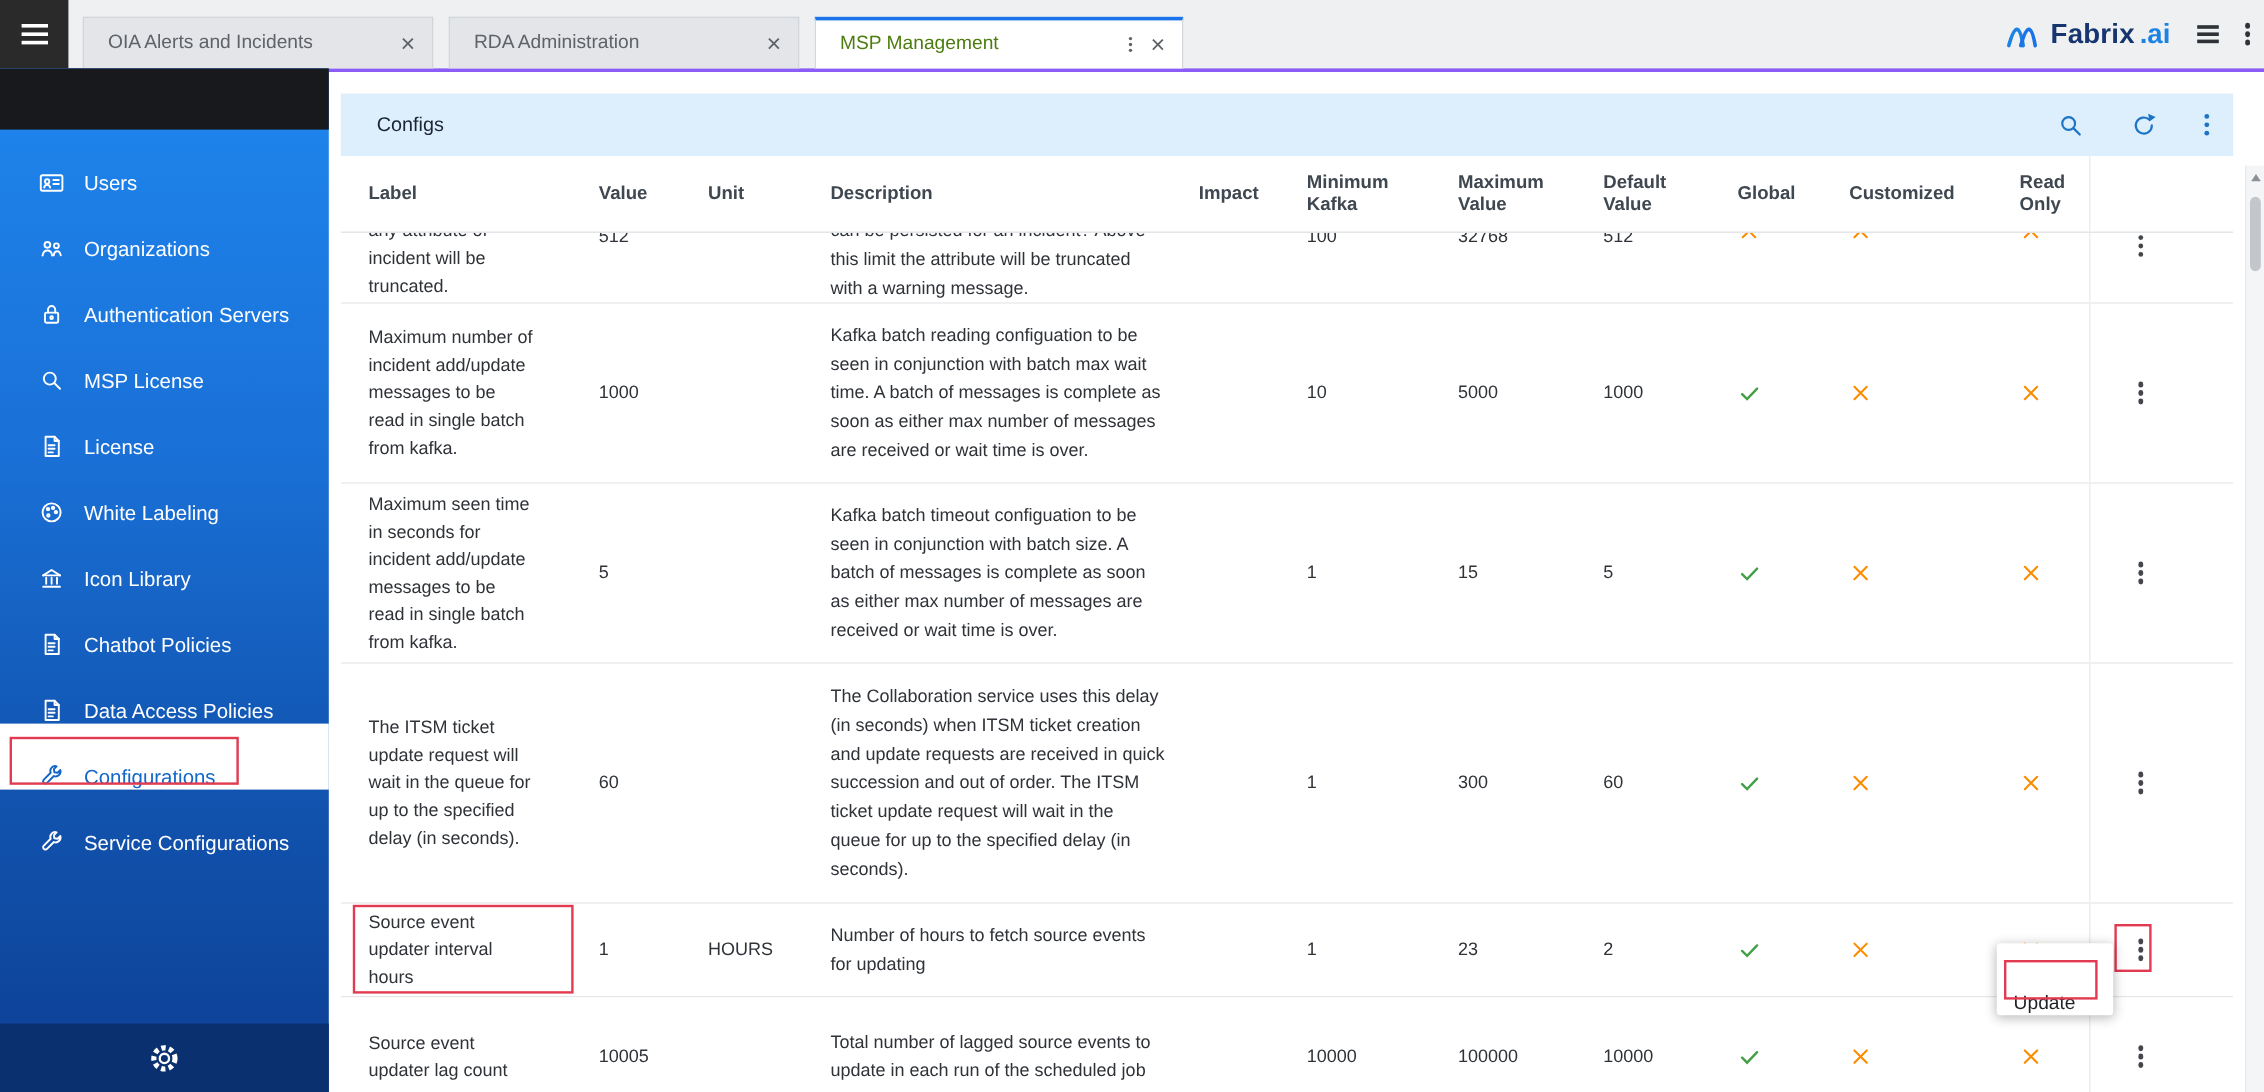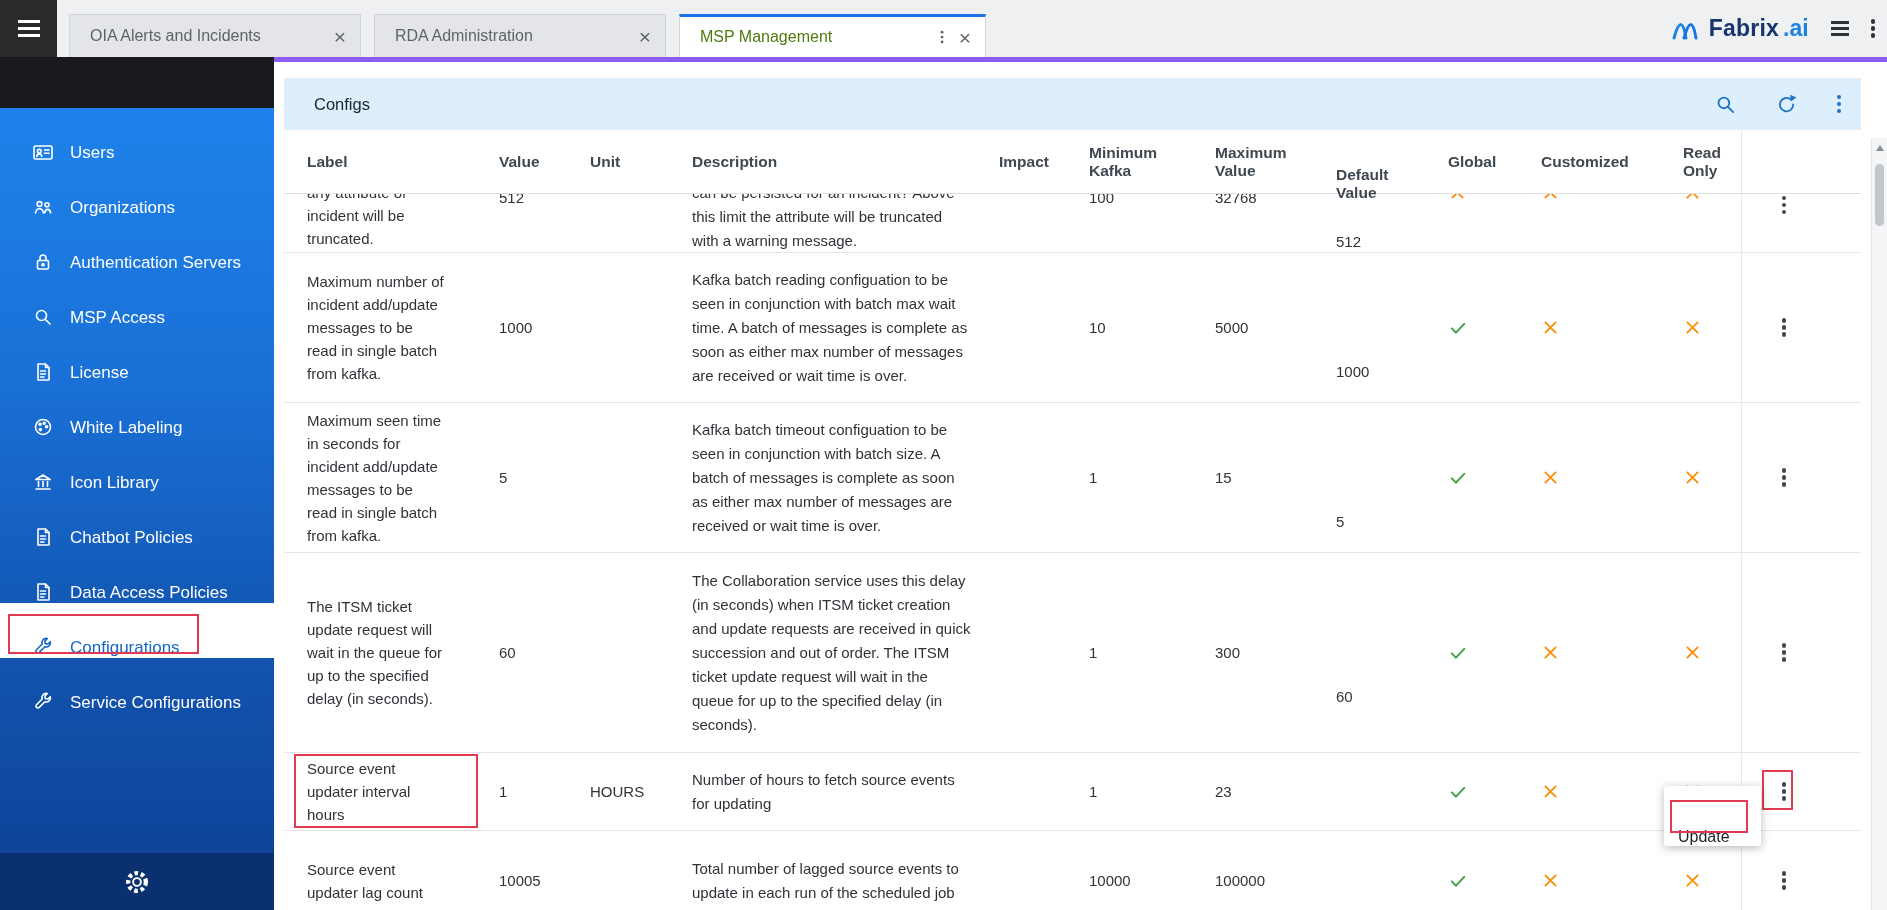--- a/index.html
+++ b/index.html
@@ -1,21 +1,21 @@
 <!DOCTYPE html>
 <html><head>
 <meta charset="utf-8">
 <style>
   html,body{margin:0;padding:0;width:1887px;height:910px;overflow:hidden;
     font-family:"Liberation Sans","DejaVu Sans",sans-serif;background:#fff;}
   .screen{position:relative;width:1887px;height:910px;overflow:hidden;}
   button{background:none;border:0;padding:0;cursor:pointer;font-family:inherit;}
 
   
-  .topbar{position:absolute;left:0;top:0;right:0;height:57px;background:#eef0f2;border-bottom:5px solid #8b5cf6;}
+  .topbar{position:absolute;left:0;top:0;right:0;height:57px;background:#eef0f2;border-bottom:3px solid #8b5cf6;}
   .hamburger-btn{position:absolute;left:0;top:0;width:57px;height:57px;background:#2a2a2a;display:flex;align-items:center;justify-content:center;}
   .hbars{display:inline-block;width:22px;height:2.6px;background:currentColor;color:#fff;
     box-shadow:0 -7px 0 currentColor,0 7px 0 currentColor;}
   .tab-strip{position:absolute;left:69px;bottom:0;height:44px;display:flex;gap:13px;align-items:flex-end;}
   .tab{box-sizing:border-box;width:292px;height:43px;background:#e3e5e8;border:1px solid #d2d5d9;border-bottom:none;
     display:flex;align-items:center;padding:0 14px 0 20px;color:#5f6368;font-size:16px;}
   .tab.active{width:307px;background:#fff;border-top:3px solid #1a73e8;color:#4d7c0f;}
   .tab-label{flex:1;white-space:nowrap;overflow:hidden;text-overflow:ellipsis;text-align:left;}
   .tab-close{font-size:21px;line-height:1;color:#5f6368;margin-left:10px;}
   .tab-close::before{content:"\00D7";}
@@ -52,21 +52,21 @@
   .thead{position:absolute;left:0;top:52px;right:0;height:63px;display:flex;align-items:center;
     border-bottom:1px solid #dddfe3;background:#fff;font-weight:700;font-size:15.5px;color:#3f4750;z-index:2;}
   .cell{box-sizing:border-box;flex:0 0 auto;display:flex;align-items:center;padding-right:12px;height:100%;}
   .c0{width:215px;padding-left:23px;padding-right:55px;}
   .c1{width:91px;}
   .c2{width:102px;}
   .c3{width:307px;padding-right:27px;}
   .c4{width:90px;}
   .c5{width:126px;}
   .c6{width:121px;}
-  .c7{width:108px;margin-top:44px;}
+  .c7{width:108px;}
   .c8{width:93px;padding-left:4px;}
   .c9{width:142px;padding-left:4px;}
   .c10{width:62px;padding-left:4px;padding-right:4px;}
   .c11{width:120px;border-left:1px solid #e6e8eb;padding-left:30px;}
   .thead .cell span{display:block;}
   .thead .c5 span,.thead .c6 span,.thead .c7 span{max-width:74px;}
   .thead .c10 span{max-width:44px;}
 
   .tbody-viewport{position:absolute;left:0;top:115px;right:0;bottom:0;overflow:hidden;}
   .tbody{margin-top:-46px;}
@@ -176,21 +176,21 @@
           </span>
     <span class="side-label">Authentication Servers</span>
   </div>
         <div class="side-item">
     <span class="side-icon">
             <svg width="22" height="22" viewBox="0 0 22 22" fill="none" stroke="currentColor" stroke-width="1.6" stroke-linecap="round" stroke-linejoin="round">
               <circle cx="9.5" cy="9.5" r="5"></circle>
               <path d="M13.2 13.2L18 18"></path>
             </svg>
           </span>
-    <span class="side-label">MSP Access</span>
+    <span class="side-label">MSP License</span>
   </div>
         <div class="side-item">
     <span class="side-icon">
             <svg width="22" height="22" viewBox="0 0 22 22" fill="none" stroke="currentColor" stroke-width="1.6" stroke-linecap="round" stroke-linejoin="round">
               <path d="M6 3h7.5L17 6.5V19H6z"></path>
               <path d="M13.5 3v3.5H17"></path>
               <path d="M8.5 10h5M8.5 13h5M8.5 16h3.5"></path>
             </svg>
           </span>
     <span class="side-label">License</span>

